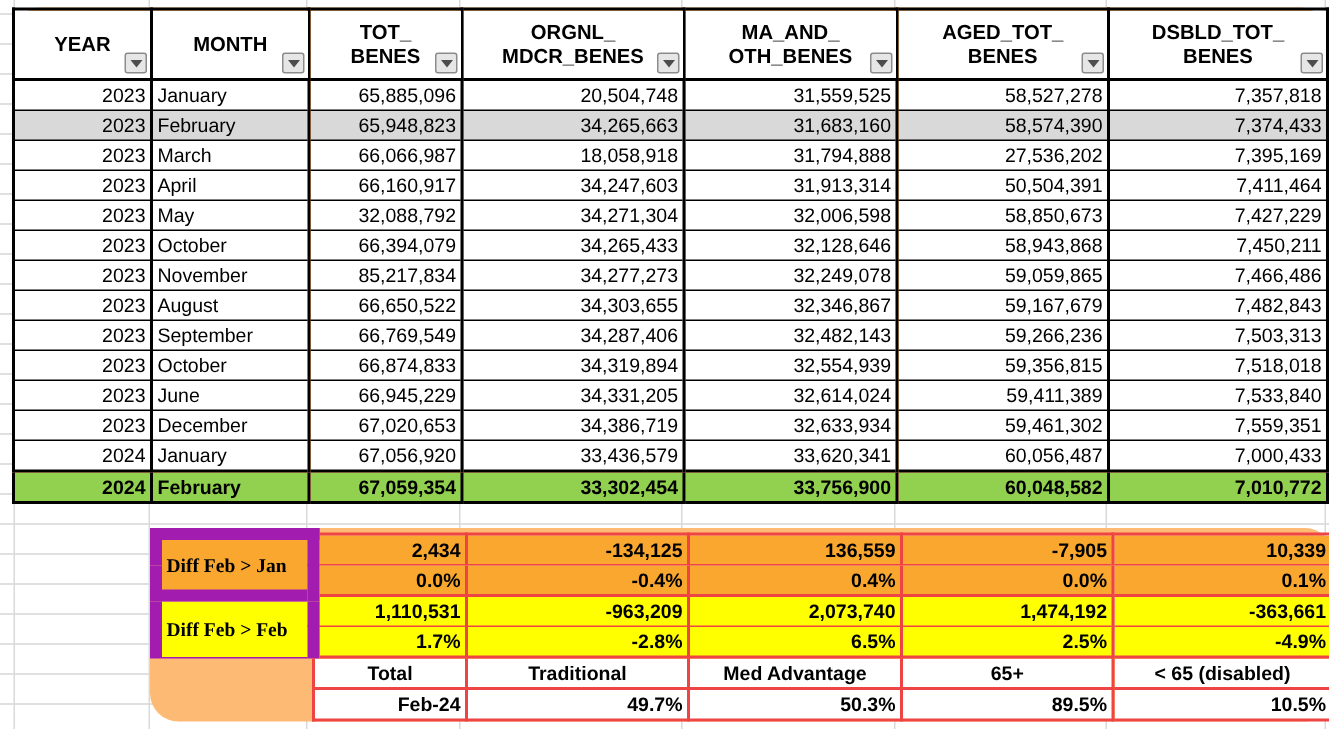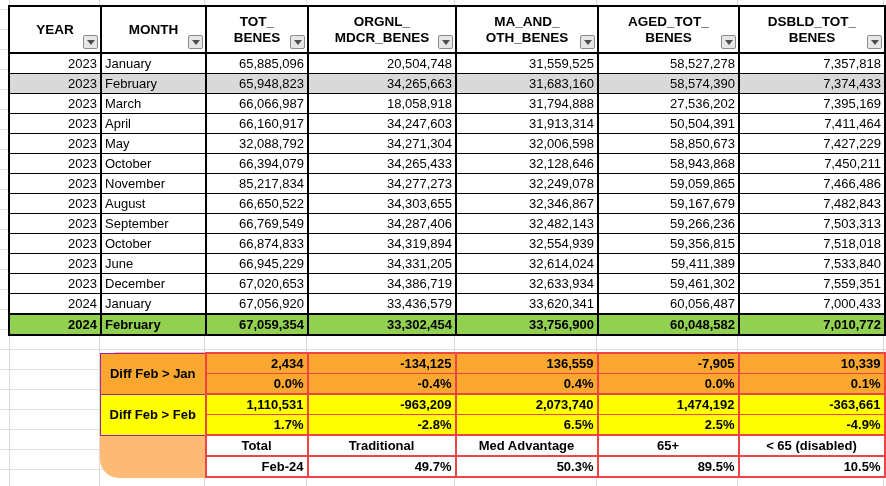--- a/index.html
+++ b/index.html
@@ -52,21 +52,21 @@
   .tri{width:0;height:0;border-left:4px solid transparent;border-right:4px solid transparent;border-top:5px solid #4d4d4d;}
 
   
   .sum{left:100px;top:352px;width:784px;}
   .sum td{
     border:2px solid #ef4444;font-size:13px;font-weight:bold;
     height:19px;line-height:19px;padding:0 3px;background:#fff;vertical-align:middle;
   }
   .sum tr.pt td{border-bottom-width:1px;}
   .sum tr.pb td{border-top-width:1px;}
-  .sum td.lbl{border:1px solid #a21caf;text-align:center;}
+  .sum td.lbl{border:8px solid #a21caf;font-family:Liberation Serif, serif;}
   .org{background:#F9A72F !important;}
   .yel{background:#FFFF00 !important;}
   .ttl{text-align:center;}
   .sum td.blank{border:none;background:transparent;}
 </style>
 </head>
 <body>
 
 <div class="grid-underlay"></div>
 

